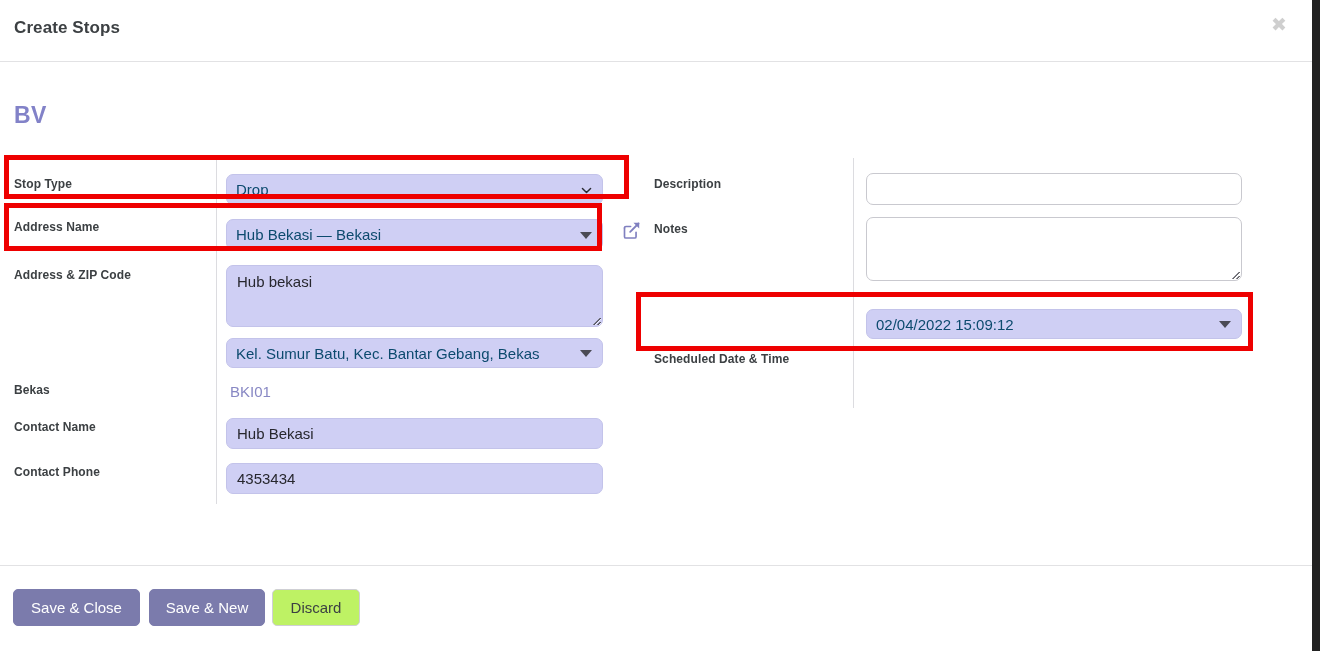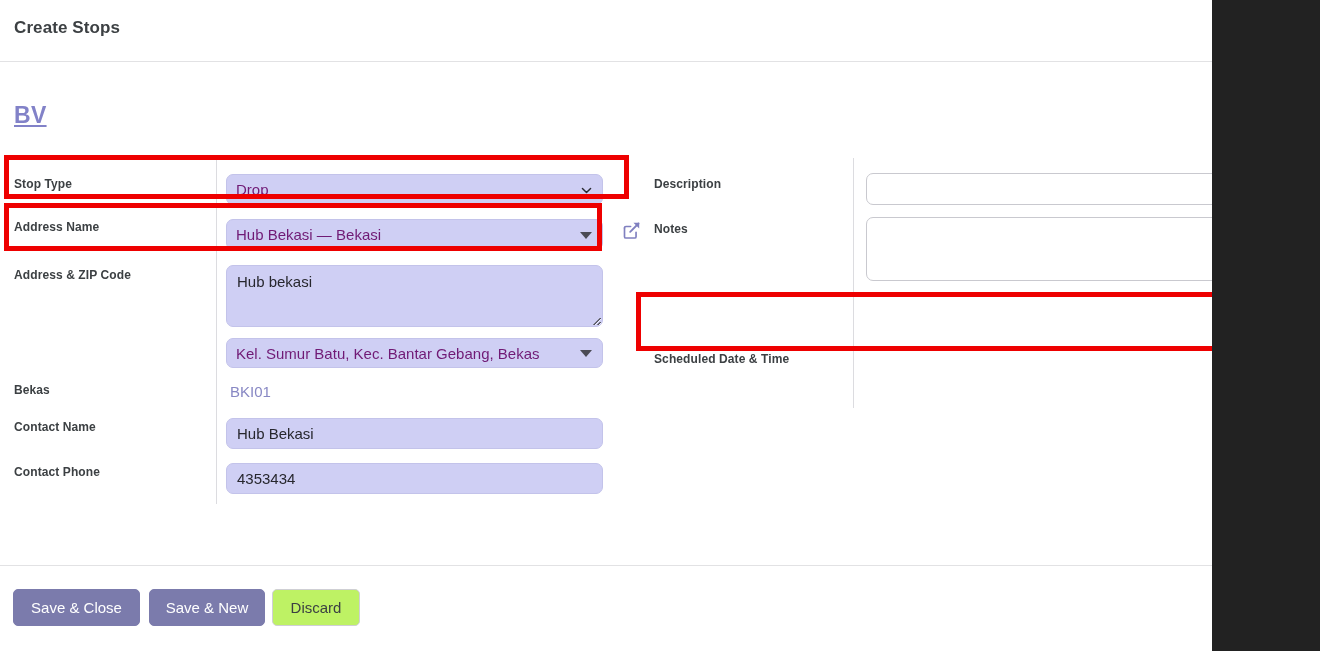--- a/index.html
+++ b/index.html
@@ -7,21 +7,21 @@
     margin: 0; padding: 0;
     width: 1320px; height: 651px;
     overflow: hidden;
     background: #222222;
     font-family: "Liberation Sans", sans-serif;
   }
 
   #modal {
     position: absolute;
     left: 0; top: 0;
-    width: 1212px; height: 651px;
+    width: 1320px; height: 651px;
     background: #ffffff;
     overflow: hidden;
   }
   #dark-edge {
     position: absolute;
     left: 1312px; top: 0;
     width: 8px; height: 651px;
     background: #222222;
   }
 
@@ -59,21 +59,20 @@
     background: #fff;
   }
 
   .section-title {
     position: absolute;
     left: 14px; top: 40px;
     font-size: 23px;
     font-weight: bold;
     color: #8282c8;
     letter-spacing: 0.3px;
-    text-decoration: underline;
   }
 
   
   .col-divider-left {
     position: absolute;
     left: 216px; top: 96px;
     width: 1px; height: 346px;
     background: #dcdce0;
   }
   .col-divider-right {
@@ -121,21 +120,21 @@
   .sel-wrap .fld { position: absolute; left: 0; top: 0; }
   .sel-text {
     position: absolute;
     left: 0; top: 0;
     height: 100%;
     display: flex;
     align-items: center;
     padding-left: 10px;
     padding-right: 28px;
     font-size: 15px;
-    color: #701a75;
+    color: #0c4a6e;
     white-space: nowrap;
     overflow: hidden;
   }
   .caret-tri {
     position: absolute;
     right: 11px; top: 50%;
     margin-top: -3px;
     width: 0; height: 0;
     border-left: 6px solid transparent;
     border-right: 6px solid transparent;
@@ -255,20 +254,25 @@
       <path d="M10.5 13.5 L20 4" fill="none" stroke="#8080c0" stroke-width="2.1" stroke-linecap="round"></path>
       <path d="M14.2 3.2 L20.8 3.2 L20.8 9.8 Z" fill="#8080c0"></path>
     </svg>
     <div class="field-label" style="left:654px; top:160px;">Notes</div>
     <textarea class="fld fld-white" style="left: 866px; top: 155px; width: 376px; height: 64px;" placeholder=""></textarea>
     <svg class="resize-grip" style="left:1228px; top:206px;" viewBox="0 0 12 12">
       <path d="M11 4 L4 11 M11 8 L8 11" stroke="#8a8a96" stroke-width="1" fill="none"></path>
     </svg>
 
     <div class="field-label" style="left:654px; top:246px; width:180px; line-height:1.55;margin-top:42px;">Scheduled Date &amp; Time</div>
+    <div class="sel-wrap" style="left:866px; top:247px; width:376px; height:30px;">
+      <div class="fld" style="width:376px; height:30px;"></div>
+      <div class="sel-text" style="width:376px;">02/04/2022 15:09:12</div>
+      <div class="caret-tri"></div>
+    </div>
 
     <div class="hl" style="left:4px;   top:93px;  width:625px; height:44px;"></div>
     <div class="hl" style="left:4px;   top:141px; width:598px; height:48px;"></div>
     <div class="hl" style="left:636px; top:230px; width:617px; height:59px;"></div>
 
   </div>
 
   <div class="modal-footer">
     <div class="btn btn-primary" style="left:13px; width:127px;">Save &amp; Close</div>
     <div class="btn btn-primary" style="left:149px; width:116px;">Save &amp; New</div>

